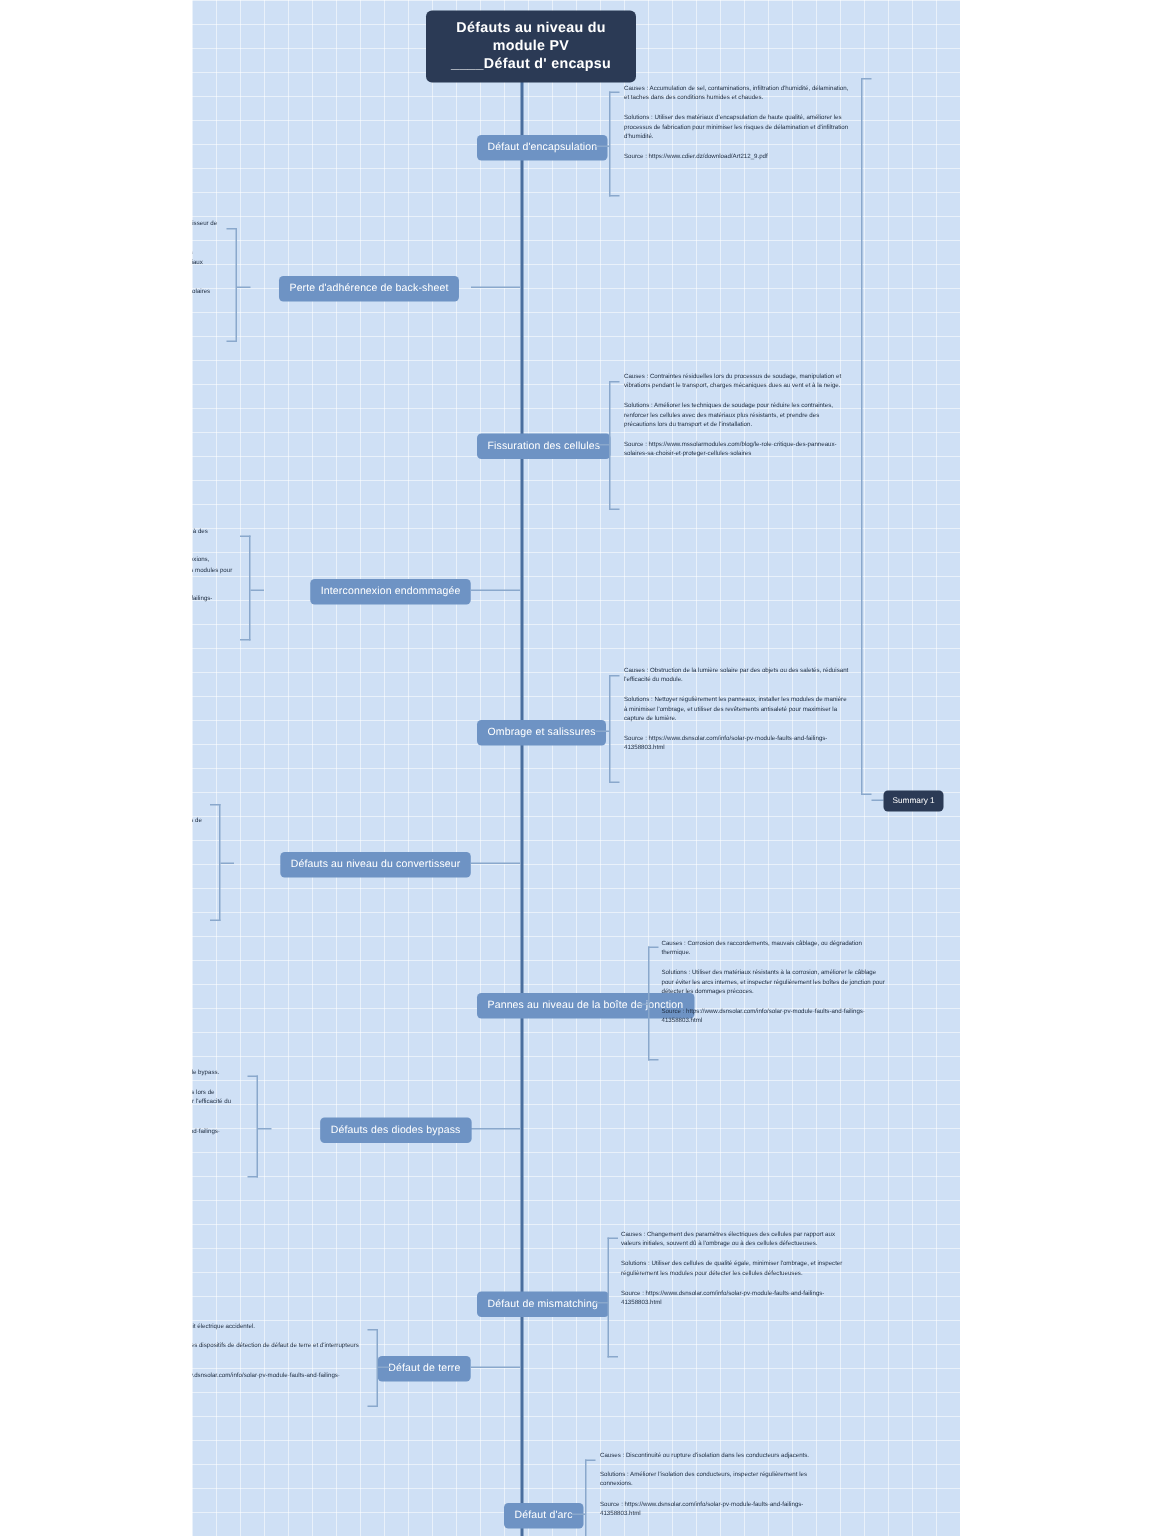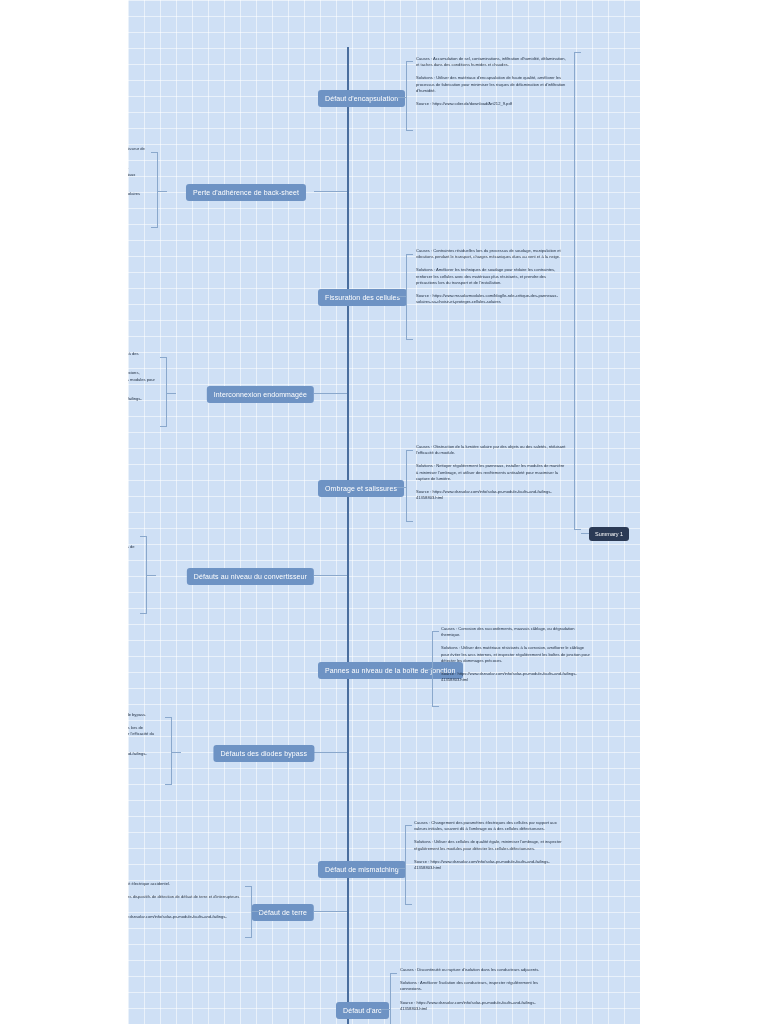--- a/index.html
+++ b/index.html
@@ -111,20 +111,22 @@
 </style>
 </head>
 <body>
 
 <div id="page">
 
   <div id="canvas">
 
     <div class="spine" style="left:219px; top:47px; height:977px;"></div>
 
+    <div class="root-node" style="left:156px; top:7px; width:140px;">Défauts au niveau du module PV
+____Défaut d'   encapsu</div>
 
     <div class="bracket" style="left:446px; top:52px; height:478px;"></div>
     <div class="stub" style="left:453px; top:533px; width:8px;"></div>
     <div class="summary-node" style="left:461px; top:527px;">Summary 1</div>
 
     <div class="conn-h" style="left:219px; top:97px; width:33px;"></div>
     <div class="branch-node" style="left:190px; top:90px;">Défaut d'encapsulation</div>
     <div class="stub" style="left:269px; top:97px;"></div>
     <div class="bracket" style="left:278px; top:61px; height:70px;"></div>
     <div class="detail right" style="left:288px; top:56px;">

